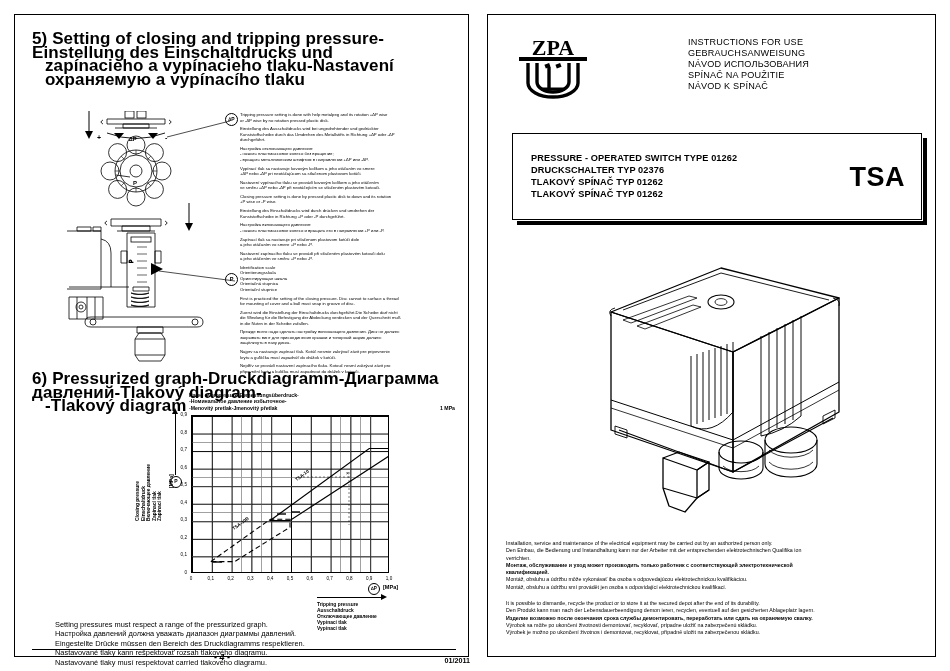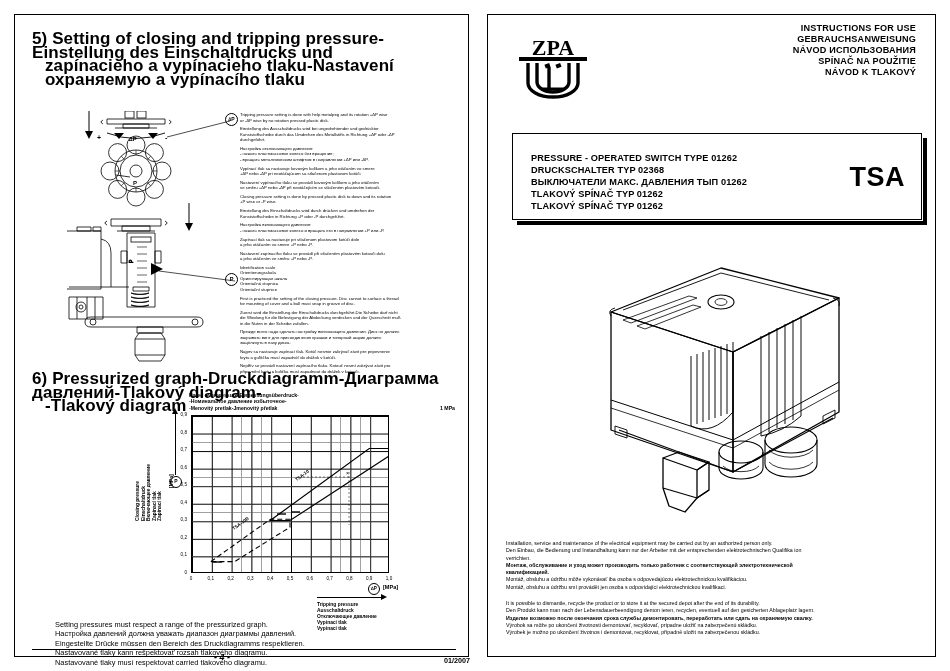--- a/index.html
+++ b/index.html
@@ -51,21 +51,21 @@
   #xcirc{position:absolute;left:241px;top:190px;width:10px;height:10px;border:.9px solid #000;border-radius:50%;font-size:4.6px;text-align:center;line-height:9px;font-weight:bold;}
   #xunit{position:absolute;left:256px;top:191px;font-size:5.6px;font-weight:bold;}
   #xarrow{position:absolute;left:190px;top:204px;width:64px;height:1.2px;background:#000;}
   #xarrow:after{content:"";position:absolute;right:-6px;top:-2.8px;border-top:3.5px solid transparent;border-bottom:3.5px solid transparent;border-left:6px solid #000;}
   #xaxis-cap{position:absolute;left:190px;top:209px;width:140px;font-size:4.9px;line-height:5.9px;font-weight:bold;}
   #band{position:absolute;left:64px;top:22px;width:198px;height:158px;}
   .bandlabel{position:absolute;font-size:4.6px;font-weight:bold;}
 
   
   #logo{position:absolute;left:23px;top:18px;width:84px;height:66px;}
-  #instr{position:absolute;left:200px;top:8px;width:228px;text-align:right;font-size:9.1px;line-height:10.9px;font-weight:bold;letter-spacing:.2px;}
+  #instr{position:absolute;left:200px;top:22px;width:228px;font-size:9.1px;line-height:10.9px;font-weight:normal;letter-spacing:.2px;}
   #titlebox{position:absolute;left:24px;top:118px;width:410px;height:87px;border:1.2px solid #000;background:#fff;box-sizing:border-box;}
   #titlebox:after{content:"";position:absolute;left:4px;top:87px;width:410px;height:4px;background:#000;}
   #titlebox:before{content:"";position:absolute;left:410px;top:4px;width:4px;height:87px;background:#000;}
   #titlebox .lines{position:absolute;left:18px;top:18px;width:310px;font-size:9.2px;line-height:12.1px;font-weight:bold;letter-spacing:.1px;}
   #tsa{position:absolute;right:16px;top:28px;font-size:27px;font-weight:bold;letter-spacing:.5px;}
   #device{position:absolute;left:105px;top:225px;width:270px;height:290px;}
   #right-foot{position:absolute;left:18px;top:525px;width:416px;}
   #right-foot .blk{font-size:5.3px;line-height:7.3px;}
   #right-foot .blk p{margin:0;}
   #right-foot .blk p.ru{font-weight:bold;}
@@ -300,21 +300,21 @@
     <div class="small" id="sec6-foot">
       <p>Setting pressures must respect a range of the pressurized graph.</p>
       <p>Настройка давлений должна уважать диапазон диаграммы давлений.</p>
       <p>Eingestellte Drücke müssen den Bereich des Druckdiagramms respektieren.</p>
       <p>Nastavované tlaky kann rešpektovať rozsah tlakového diagramu.</p>
       <p>Nastavované tlaky musí respektovat carried tlakového diagramu.</p>
     </div>
 
     <div id="left-rule"></div>
     <div id="pageno">- 4 -</div>
-    <div id="docdate">01/2007</div>
+    <div id="docdate">01/2011</div>
   </div>
 
   <div class="sheet" id="right-sheet">
 
     <svg id="logo" viewBox="0 0 84 66">
       <text x="42" y="22" text-anchor="middle" font-family="Liberation Serif" font-size="22" font-weight="bold">ZPA</text>
       <rect x="8" y="24" width="68" height="4" fill="#000"></rect>
       <g fill="none" stroke="#000" stroke-width="3.4">
         <path d="M17 30 v20 a25 14 0 0 0 50 0 v-20"></path>
         <path d="M26 30 v19 a16 10 0 0 0 32 0 v-19"></path>
@@ -325,28 +325,27 @@
       </g>
       <path d="M38 34 v22" stroke="#000" stroke-width="3.4" fill="none"></path>
       <path d="M30 56 h24" stroke="#000" stroke-width="3" fill="none"></path>
     </svg>
 
     <div id="instr">
       <div>INSTRUCTIONS FOR USE</div>
       <div>GEBRAUCHSANWEISUNG</div>
       <div>NÁVOD ИСПОЛЬЗОВАНИЯ</div>
       <div>SPÍNAČ NA POUŽITIE</div>
-      <div>NÁVOD K TLAKOVÝ</div>
+      <div>NÁVOD K SPÍNAČ</div>
     </div>
 
     <div id="titlebox">
       <div class="lines">
         <div>PRESSURE - OPERATED SWITCH TYPE 01262</div>
-        <div>DRUCKSCHALTER TYP 02368</div>
-        <div>ВЫКЛЮЧАТЕЛИ МАКС. ДАВЛЕНИЯ ТЫП 01262</div>
+        <div>DRUCKSCHALTER TYP 02376</div>
         <div>TLAKOVÝ SPÍNAČ TYP 01262</div>
         <div>TLAKOVÝ SPÍNAČ TYP 01262</div>
       </div>
       <div id="tsa">TSA</div>
     </div>
 
     <svg id="device" viewBox="0 0 270 290">
       <g fill="none" stroke="#000" stroke-width="1.3" stroke-linejoin="round">
 
         <path d="M18 72 L128 28 L246 58 L140 112 Z"></path>

